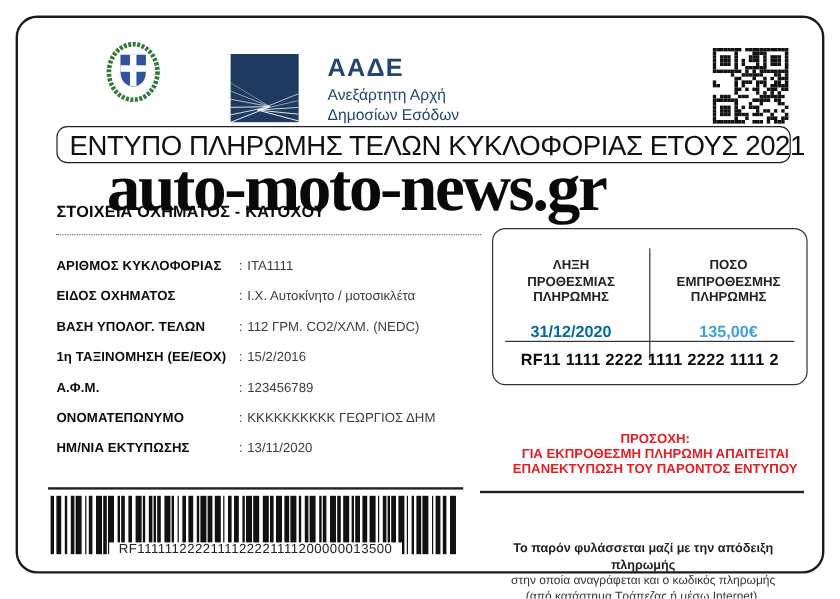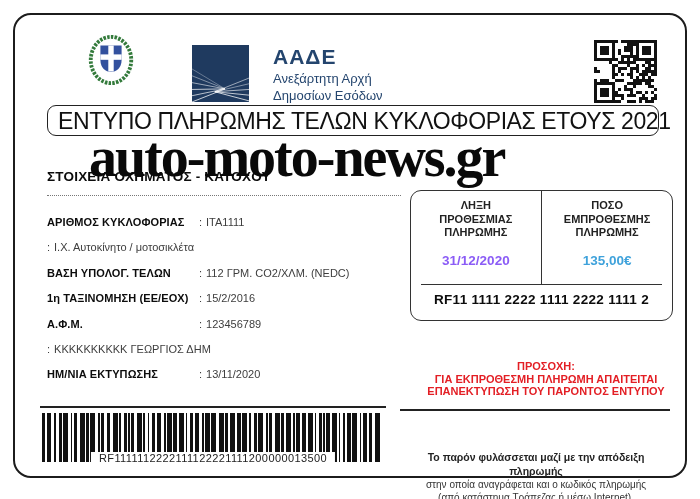--- a/index.html
+++ b/index.html
@@ -40,21 +40,21 @@
                border-top:1.5px dotted #777;}
   .fields{position:absolute;left:32px;top:201px;width:370px;}
   .field-row{height:25.4px;display:flex;align-items:flex-start;font-size:11px;}
   .f-label{width:152px;font-weight:700;color:#0c0c0c;flex:0 0 152px;letter-spacing:.1px;}
   .f-sep{color:#3d3d3d;margin-right:4px;}
   .f-value{color:#3d3d3d;white-space:nowrap;}
 
   
   .pay-box{position:absolute;left:395px;top:175px;width:263px;height:131px;
            border:1.5px solid #333;border-radius:11px;box-sizing:border-box;}
-  .pay-cols{position:absolute;left:0;top:0;width:100%;height:93px;display:flex;}
+  .pay-cols{position:absolute;left:0;top:16px;width:100%;height:93px;display:flex;}
   .pay-col{position:relative;flex:1 1 50%;text-align:center;}
   .pay-head{margin-top:8px;font-size:11px;font-weight:700;color:#222;
             line-height:13.5px;white-space:pre-line;}
   .pay-value{position:absolute;left:0;top:62px;width:100%;
              font-size:13.5px;font-weight:700;}
   .pay-divider{flex:0 0 1.5px;background:#333;height:93px;}
   .pay-hr{position:absolute;left:10px;right:10px;top:93px;border-top:1.5px solid #333;}
   .rf-code{position:absolute;left:0;top:101px;width:100%;text-align:center;
            font-size:13.5px;font-weight:700;color:#0c0c0c;letter-spacing:.3px;}
 
@@ -567,56 +567,58 @@
     <div class="section-heading">ΣΤΟΙΧΕΙΑ ΟΧΗΜΑΤΟΣ - ΚΑΤΟΧΟΥ</div>
     <div class="dotted-rule"></div>
 
     <div class="fields">
       <div class="field-row">
         <span class="f-label">ΑΡΙΘΜΟΣ ΚΥΚΛΟΦΟΡΙΑΣ</span>
         <span class="f-sep">:</span>
         <span class="f-value">ITA1111</span>
       </div>
       <div class="field-row">
+        <span class="f-label">ΕΙΔΟΣ ΟΧΗΜΑΤΟΣ</span>
         <span class="f-sep">:</span>
         <span class="f-value">Ι.Χ. Αυτοκίνητο / μοτοσικλέτα</span>
       </div>
       <div class="field-row">
         <span class="f-label">ΒΑΣΗ ΥΠΟΛΟΓ. ΤΕΛΩΝ</span>
         <span class="f-sep">:</span>
         <span class="f-value">112 ΓΡΜ. CO2/ΧΛΜ. (NEDC)</span>
       </div>
       <div class="field-row">
         <span class="f-label">1η ΤΑΞΙΝΟΜΗΣΗ (ΕΕ/ΕΟΧ)</span>
         <span class="f-sep">:</span>
         <span class="f-value">15/2/2016</span>
       </div>
       <div class="field-row">
         <span class="f-label">Α.Φ.Μ.</span>
         <span class="f-sep">:</span>
         <span class="f-value">123456789</span>
       </div>
       <div class="field-row">
+        <span class="f-label">ΟΝΟΜΑΤΕΠΩΝΥΜΟ</span>
         <span class="f-sep">:</span>
         <span class="f-value">ΚΚΚΚΚΚΚΚΚΚ ΓΕΩΡΓΙΟΣ ΔΗΜ</span>
       </div>
       <div class="field-row">
         <span class="f-label">ΗΜ/ΝΙΑ ΕΚΤΥΠΩΣΗΣ</span>
         <span class="f-sep">:</span>
         <span class="f-value">13/11/2020</span>
       </div>
     </div>
 
     <div class="pay-box">
       <div class="pay-cols">
         <div class="pay-col">
           <div class="pay-head">ΛΗΞΗ
 ΠΡΟΘΕΣΜΙΑΣ
 ΠΛΗΡΩΜΗΣ</div>
-          <div class="pay-value" style="color:#8b5cf6">31/12/2020</div>
+          <div class="pay-value" style="color:#0369a1">31/12/2020</div>
         </div>
         <div class="pay-divider"></div>
         <div class="pay-col">
           <div class="pay-head">ΠΟΣΟ
 ΕΜΠΡΟΘΕΣΜΗΣ
 ΠΛΗΡΩΜΗΣ</div>
           <div class="pay-value" style="color:#3fa2db">135,00€</div>
         </div>
       </div>
       <div class="pay-hr"></div>

